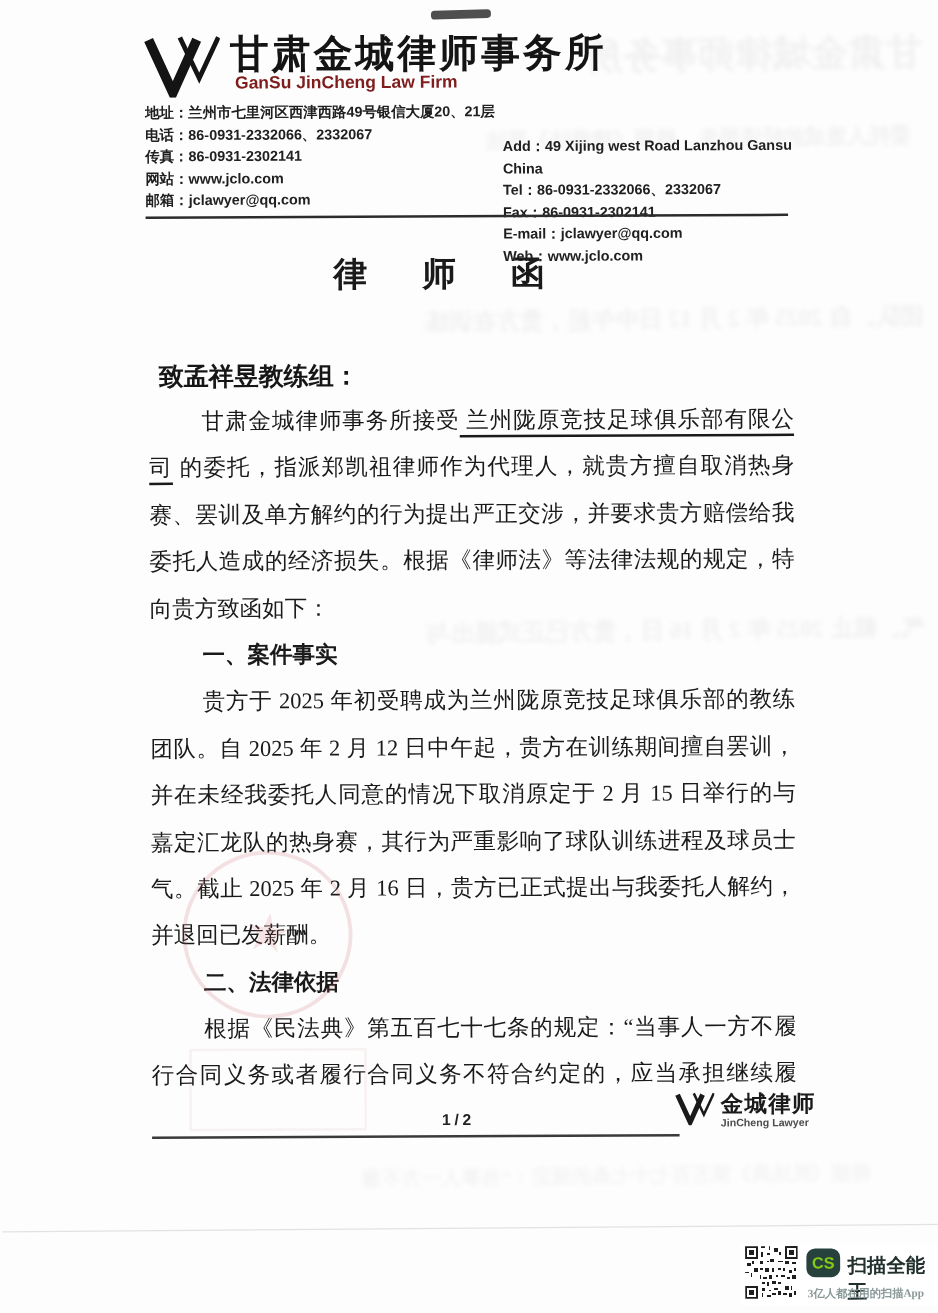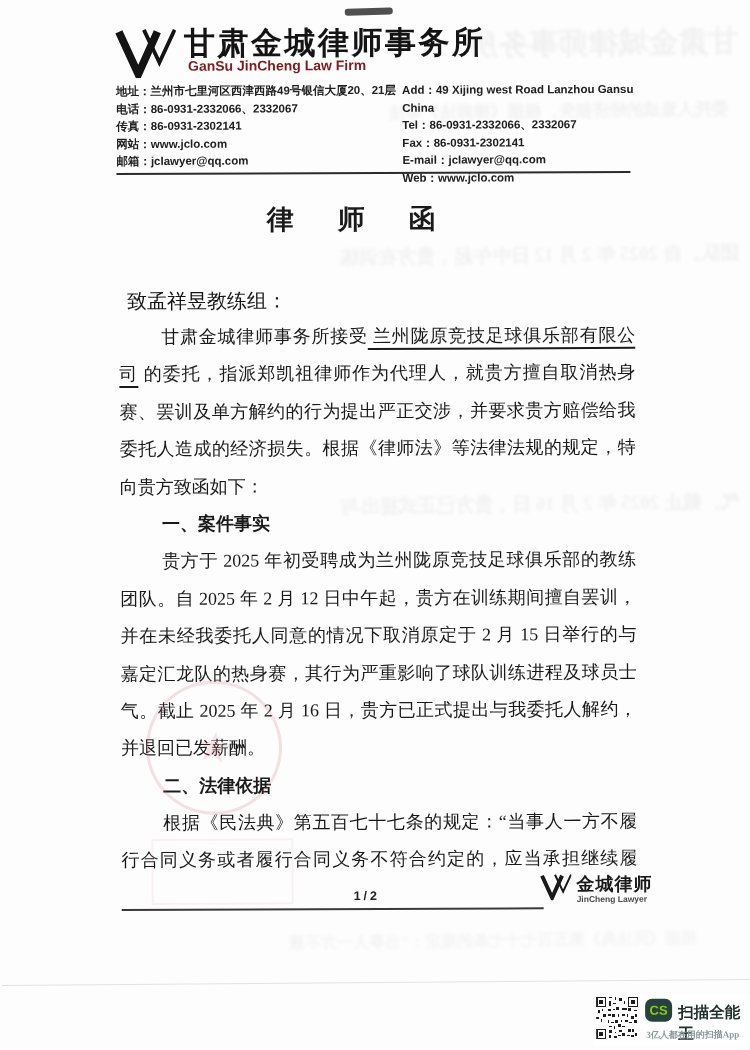--- a/index.html
+++ b/index.html
@@ -24,48 +24,48 @@
 
   
   .logo{position:absolute;left:116px;top:27px;}
   .firm-cn{position:absolute;left:186px;top:22px;font-size:31px;font-weight:800;
     letter-spacing:2.5px;color:#141414;}
   .firm-en{position:absolute;left:190px;top:57px;font-size:14px;font-weight:700;
     color:#7f1d1d;}
   .contacts{position:absolute;top:82px;font-size:11.5px;font-weight:700;
     color:#202020;line-height:17.6px;}
   .contacts-cn{left:118px;width:290px;}
-  .contacts-en{left:404px;width:260px;}
+  .contacts-en{left:404px;width:260px;margin-top:28px;}
   .hdr-rule{position:absolute;left:118px;top:172px;width:514px;height:2px;background:#2c2c2c;}
 
   
   .title{position:absolute;left:252px;top:201px;font-size:27px;font-weight:700;
     letter-spacing:44px;color:#1a1a1a;margin-left:16px;}
-  .salutation{position:absolute;left:128px;top:287px;font-size:20px;font-weight:400;color:#161616;}
+  .salutation{position:absolute;left:128px;top:287px;font-size:20px;font-weight:700;color:#161616;}
   .body-lines{position:absolute;left:120px;top:318px;width:516px;}
   .line{height:37.4px;line-height:37.4px;font-size:18px;color:#1a1a1a;
     text-align:justify;font-weight:500;}
   .line.fill{text-align-last:justify;}
   .line.indent{text-indent:42px;}
   .line.heading{font-weight:800;}
   .u{text-decoration:underline;text-underline-offset:6px;text-decoration-thickness:1.5px;}
 
   
   .seal{position:absolute;left:145px;top:680px;width:130px;height:128px;border-radius:50%;
     border:3px solid rgba(196,84,96,.17);display:flex;align-items:center;justify-content:center;
     transform:rotate(8deg);}
   .seal-star{font-size:42px;color:rgba(196,84,96,.15);line-height:1;}
   .stamp-ghost{position:absolute;left:150px;top:838px;width:138px;height:62px;
     border:2px solid rgba(180,80,80,.07);}
 
   
   .page-number{position:absolute;left:352px;top:889px;font-size:12.5px;font-weight:700;
     letter-spacing:3px;color:#222;}
   .ftr-rule{position:absolute;left:120px;top:908px;width:422px;height:2px;background:#3a3a3a;}
-  .ftr-logo{position:absolute;left:538px;top:874px;display:flex;align-items:flex-end;gap:5px;}
+  .ftr-logo{position:absolute;left:538px;top:874px;display:flex;align-items:center;gap:5px;}
   .ftr-logo-cn{font-size:18px;font-weight:800;color:#1a1a1a;letter-spacing:1px;line-height:1.05;}
   .ftr-logo-en{font-size:8.5px;font-weight:700;color:#4c4c4c;line-height:1.2;}
 
   
   .cam{position:absolute;left:591px;top:996px;width:159px;height:50px;background:#fff;}
   .qr{position:absolute;left:3px;top:2px;width:42px;height:42px;}
   .cs-badge{position:absolute;left:52px;top:4px;width:27px;height:23px;border-radius:7px;
     background:#27423c;color:#84cc16;display:flex;align-items:center;justify-content:center;
     font-size:13px;font-weight:800;}
   .cam-name{position:absolute;left:85px;top:8px;font-size:15.5px;font-weight:800;color:#22302d;}

